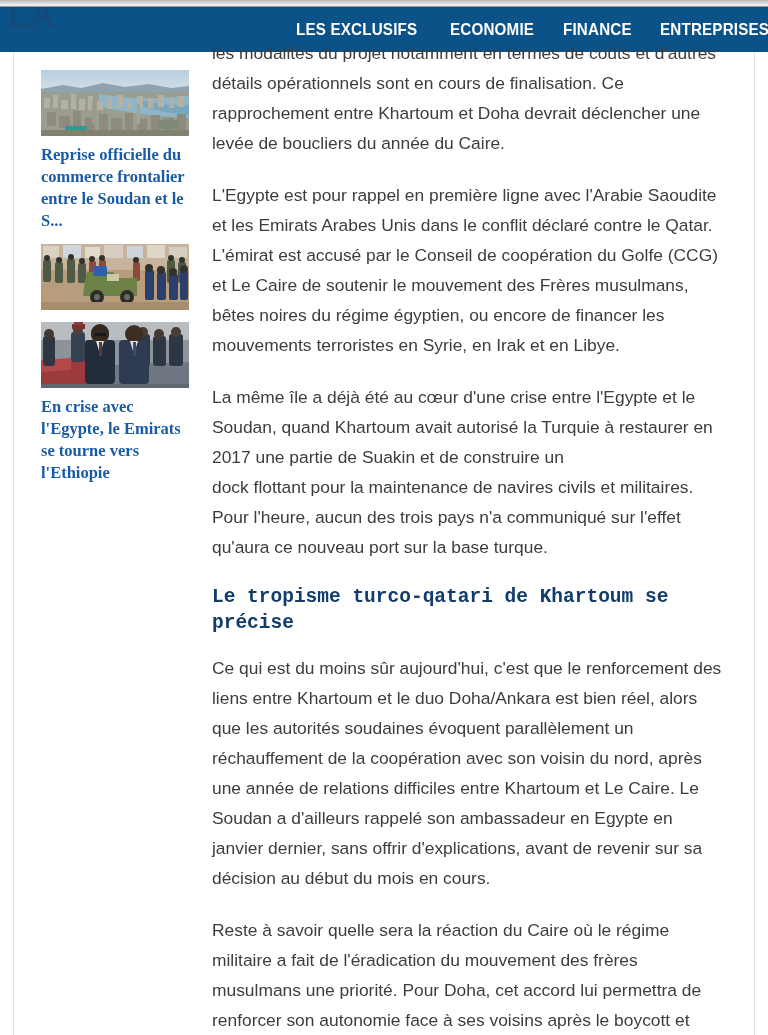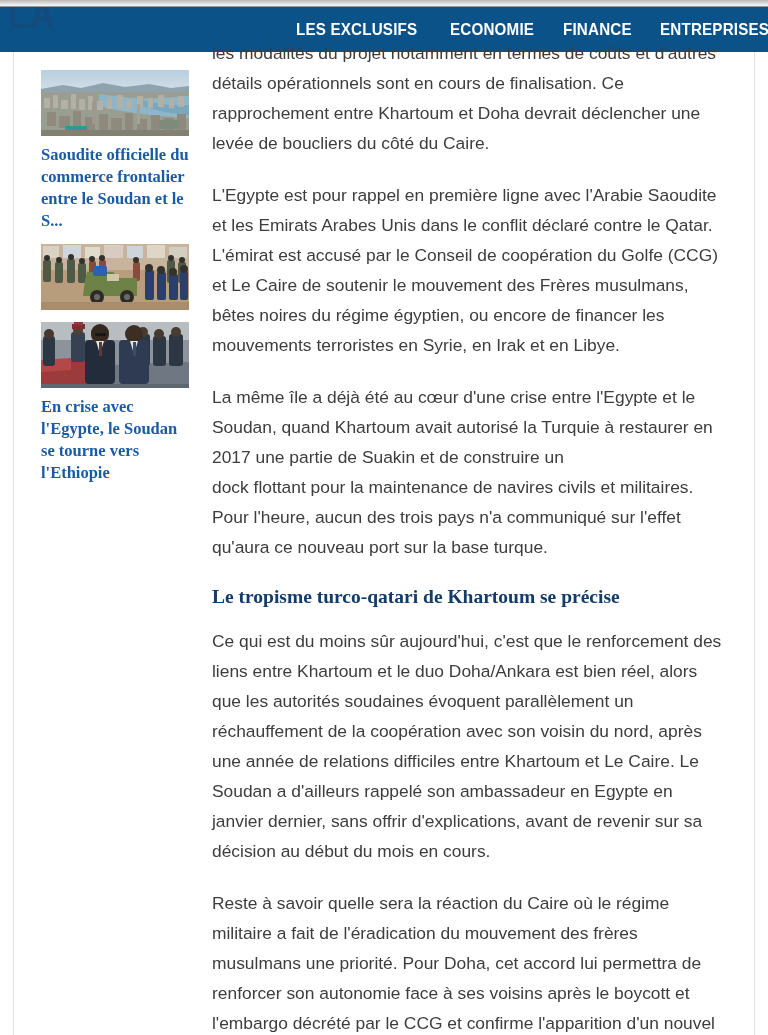--- a/index.html
+++ b/index.html
@@ -138,21 +138,21 @@
     line-height: 30px;
     font-family: "Liberation Sans", sans-serif;
   }
   .article p.first { margin-top: -14px; }
   .article h2 {
     margin: 4px 0 16px 0;
     color: #123c6b;
     font-size: 19.5px;
     line-height: 1.35;
     font-weight: bold;
-    font-family: Liberation Serif, serif;
+    font-family: Liberation Mono, monospace;
   }
 </style>
 </head>
 <body>
 
 <div id="page">
 
   <div class="top-strip"></div>
 
   <div class="site-header">
@@ -218,21 +218,21 @@
                 <rect x="122" y="48" width="11" height="13"></rect>
               <rect x="136" y="44" width="9" height="16"></rect>
             </g>
             <rect x="51" y="32" width="4" height="22" fill="#9c9a8e"></rect>
             <rect x="96" y="34" width="3" height="20" fill="#a5a296"></rect>
             <rect x="118" y="50" width="20" height="9" fill="#7e8b7a"></rect>
             <rect x="24" y="56" width="22" height="6" fill="#2f9a93"></rect>
             <rect x="0" y="60" width="148" height="6" fill="#82806f"></rect>
           </svg>
         </a>
-        <a class="side-title">Saoudite officielle du commerce frontalier entre le Soudan et le S...</a>
+        <a class="side-title">Reprise officielle du commerce frontalier entre le Soudan et le S...</a>
       </div>
 
       <div class="side-article">
         <a class="side-thumb">
           <svg viewBox="0 0 148 66" preserveAspectRatio="none" aria-hidden="true">
             <rect x="0" y="0" width="148" height="66" fill="#b79d7c"></rect>
             <rect x="0" y="0" width="148" height="26" fill="#c8b49c"></rect>
             <g>
               <rect x="2" y="2" width="16" height="12" fill="#d9d2c2"></rect>
               <rect x="22" y="1" width="18" height="13" fill="#cfd6dd"></rect>
@@ -321,27 +321,27 @@
             </g>
             <g>
               <rect x="78" y="18" width="30" height="44" rx="4" fill="#2e3b52"></rect>
               <circle cx="93" cy="12" r="9" fill="#3d2e23"></circle>
               <path d="M89 19 L93 32 L97 19 Z" fill="#e8e6e2"></path>
               <rect x="92" y="20" width="3" height="14" fill="#3d4c66"></rect>
             </g>
             <rect x="0" y="62" width="148" height="4" fill="#5e6670"></rect>
           </svg>
         </a>
-        <a class="side-title">En crise avec l'Egypte, le Soudan se tourne vers l'Ethiopie</a>
+        <a class="side-title">En crise avec l'Egypte, le Emirats se tourne vers l'Ethiopie</a>
       </div>
 
     </aside>
 
     <article class="article">
-      <p class="first">les modalités du projet notamment en termes de coûts et d'autres détails opérationnels sont en cours de finalisation. Ce rapprochement entre Khartoum et Doha devrait déclencher une levée de boucliers du côté du Caire.</p>
+      <p class="first">les modalités du projet notamment en termes de coûts et d'autres détails opérationnels sont en cours de finalisation. Ce rapprochement entre Khartoum et Doha devrait déclencher une levée de boucliers du année du Caire.</p>
       <p>L'Egypte est pour rappel en première ligne avec l'Arabie Saoudite et les Emirats Arabes Unis dans le conflit déclaré contre le Qatar. L'émirat est accusé par le Conseil de coopération du Golfe (CCG) et Le Caire de soutenir le mouvement des Frères musulmans, bêtes noires du régime égyptien, ou encore de financer les mouvements terroristes en Syrie, en Irak et en Libye.</p>
       <p>
         <span>La même île a déjà été au cœur d'une crise entre l'Egypte et le Soudan, quand Khartoum avait autorisé la Turquie à restaurer en 2017 une partie de Suakin et de construire un</span><br>
         <span>dock flottant pour la maintenance de navires civils et militaires. Pour l'heure, aucun des trois pays n'a communiqué sur l'effet qu'aura ce nouveau port sur la base turque.</span>
       </p>
       <h2>Le tropisme turco-qatari de Khartoum se précise</h2>
       <p>Ce qui est du moins sûr aujourd'hui, c'est que le renforcement des liens entre Khartoum et le duo Doha/Ankara est bien réel, alors que les autorités soudaines évoquent parallèlement un réchauffement de la coopération avec son voisin du nord, après une année de relations difficiles entre Khartoum et Le Caire. Le Soudan a d'ailleurs rappelé son ambassadeur en Egypte en janvier dernier, sans offrir d'explications, avant de revenir sur sa décision au début du mois en cours.</p>
       <p><span>Reste à savoir quelle sera la réaction du Caire où le régime militaire a fait de l'éradication du mouvement des frères musulmans une priorité. Pour Doha, cet accord lui permettra de renforcer son autonomie face à ses voisins après le boycott et l'embargo décrété par le CCG et confirme l'apparition d'un nouvel axe au sein du camp sunnite conduit par Doha et Ankara et qui pourrait chercher à séduire des pays africains pour renforcer ses rangs.</span></p>
     </article>
 

